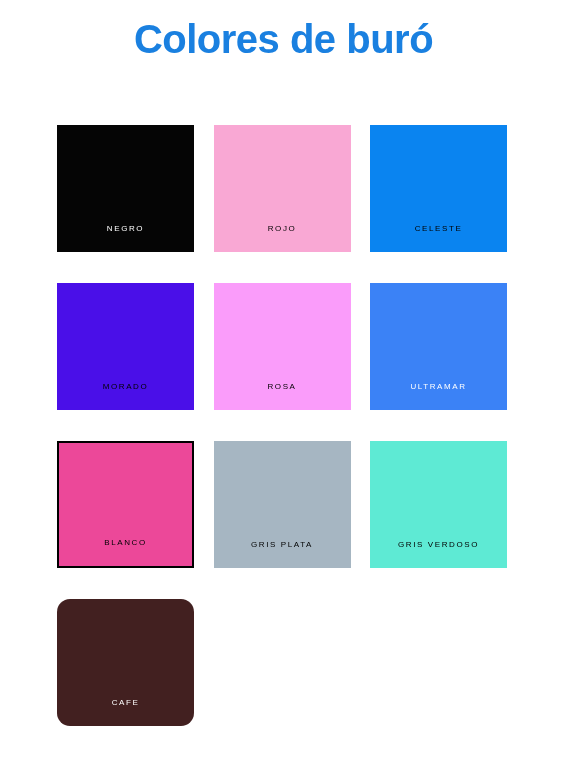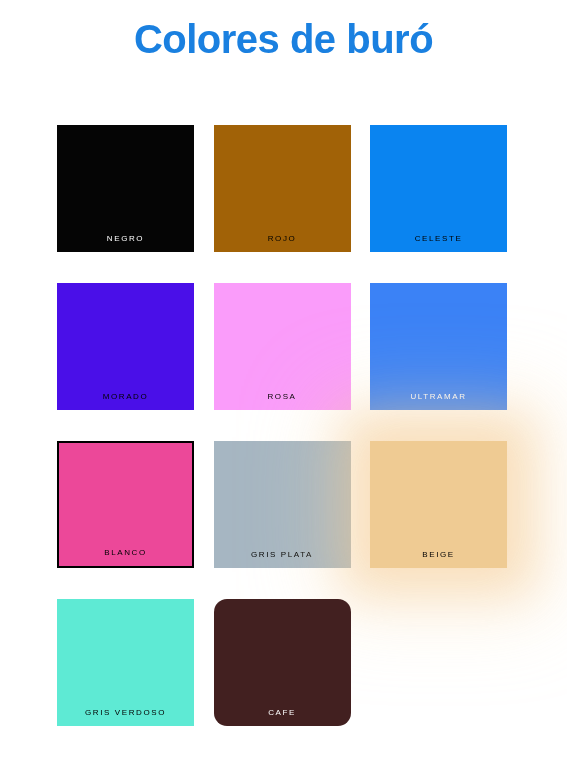--- a/index.html
+++ b/index.html
@@ -42,21 +42,21 @@
     width: 137px;
     height: 127px;
     display: flex;
     align-items: flex-end;
     justify-content: center;
   }
   .swatch-label {
     font-size: 8px;
     letter-spacing: 1.6px;
     font-family: "Liberation Sans", sans-serif;
-    padding-bottom: 9px;
+    padding-bottom: 19px;
     white-space: nowrap;
     text-align: center;
     line-height: 1;
     user-select: none;
   }
   .swatch.has-border {
     border: 2px solid #000000;
   }
   .swatch.has-glow {
     box-shadow: 0 0 46px 26px rgba(244, 196, 130, 0.45),
@@ -65,43 +65,40 @@
 </style>
 </head>
 <body style="background: rgb(255, 255, 255);">
 
 <h1 id="page-title" style="color: rgb(26, 128, 224);">Colores de buró</h1>
 
 <div id="swatch-grid">
     <div class="swatch" style="background: rgb(5, 5, 5);">
       <span class="swatch-label" style="color: rgb(255, 255, 255);">NEGRO</span>
     </div>
-    <div class="swatch" style="background: #a16207;">
+    <div class="swatch" style="background: #f9a8d4;">
       <span class="swatch-label" style="color: rgb(0, 0, 0);">ROJO</span>
     </div>
     <div class="swatch" style="background: rgb(10, 132, 240);">
       <span class="swatch-label" style="color: rgb(0, 0, 0);">CELESTE</span>
     </div>
     <div class="swatch" style="background: rgb(74, 15, 232);">
       <span class="swatch-label" style="color: rgb(0, 0, 0);">MORADO</span>
     </div>
     <div class="swatch" style="background: rgb(250, 156, 250);">
       <span class="swatch-label" style="color: rgb(0, 0, 0);">ROSA</span>
     </div>
     <div class="swatch" style="background: #3b82f6;">
       <span class="swatch-label" style="color: rgb(255, 255, 255);">ULTRAMAR</span>
     </div>
     <div class="swatch has-border" style="background: #ec4899;">
       <span class="swatch-label" style="color: rgb(0, 0, 0);">BLANCO</span>
     </div>
     <div class="swatch" style="background: rgb(166, 182, 194);">
       <span class="swatch-label" style="color: rgb(0, 0, 0);">GRIS PLATA</span>
     </div>
-    <div class="swatch has-glow" style="background: rgb(239, 203, 147);">
-      <span class="swatch-label" style="color: rgb(0, 0, 0);">BEIGE</span>
-    </div>
     <div class="swatch" style="background: #5eead4; align-items: flex-end;">
       <span class="swatch-label" style="color: rgb(0, 0, 0);">GRIS VERDOSO</span>
     </div>
     <div class="swatch" style="background: rgb(66, 32, 32); border-radius: 13px;">
       <span class="swatch-label" style="color: rgb(255, 255, 255);">CAFE</span>
     </div>
   </div>
 
 </body></html>

